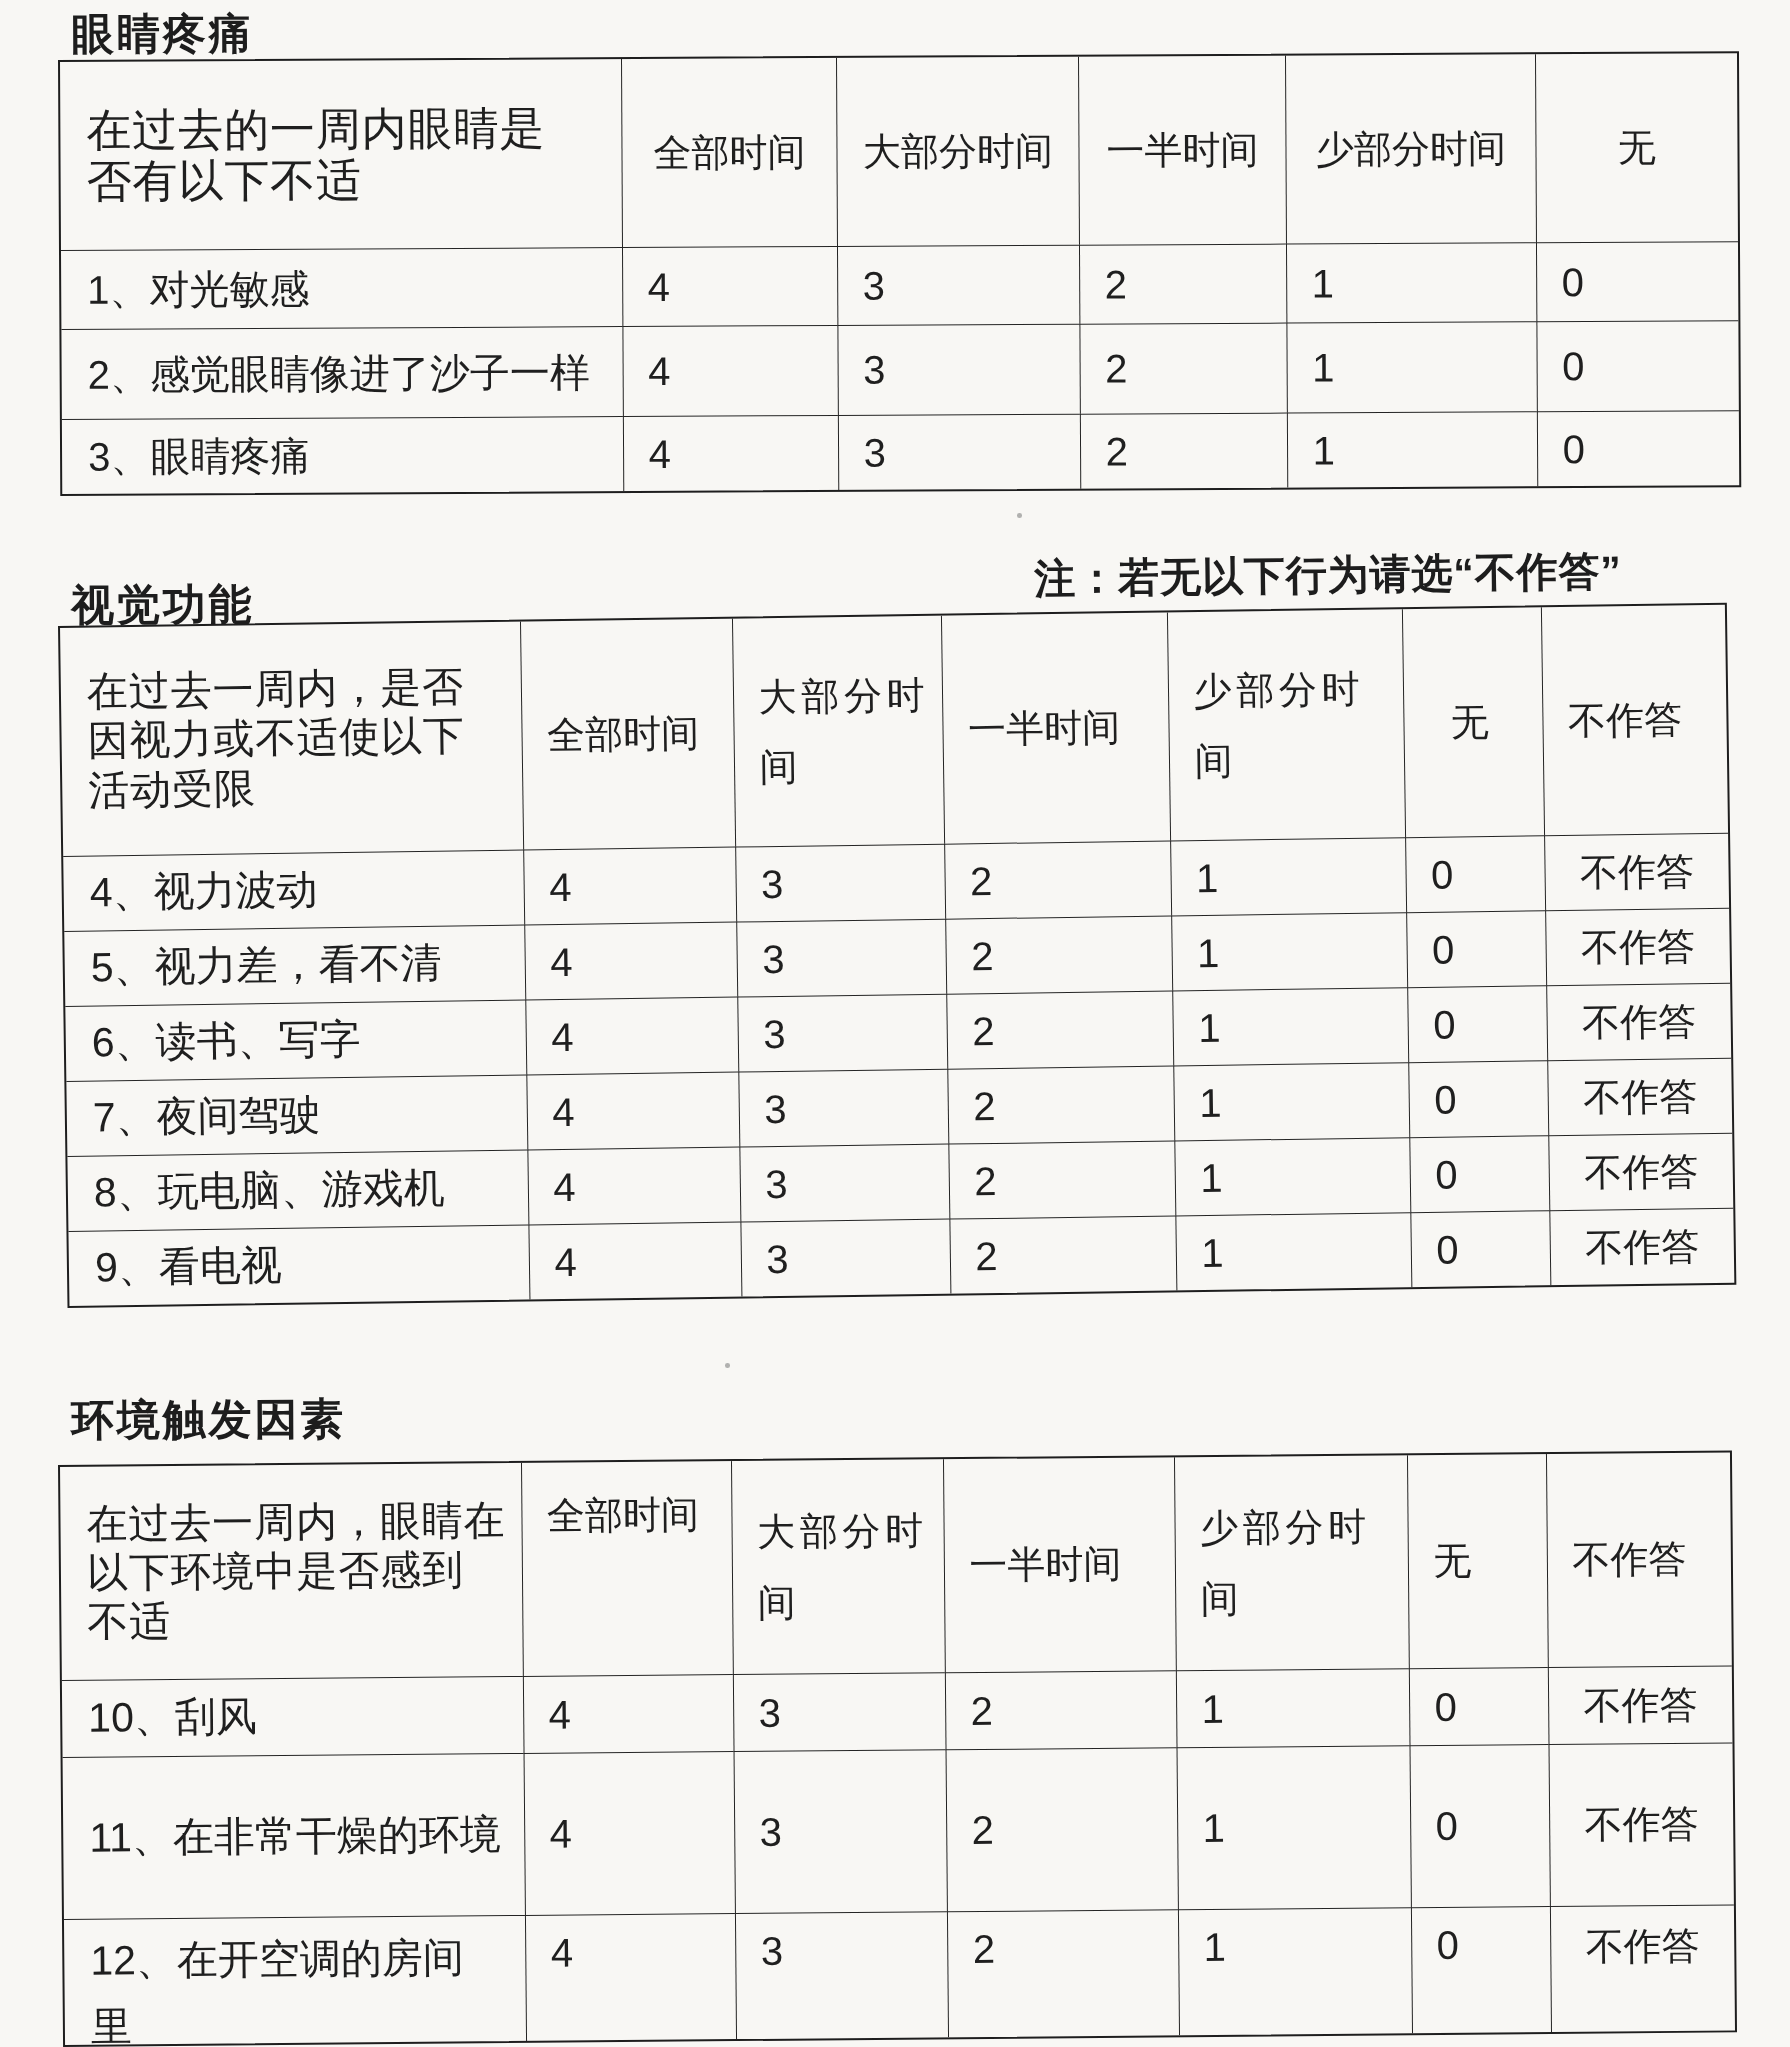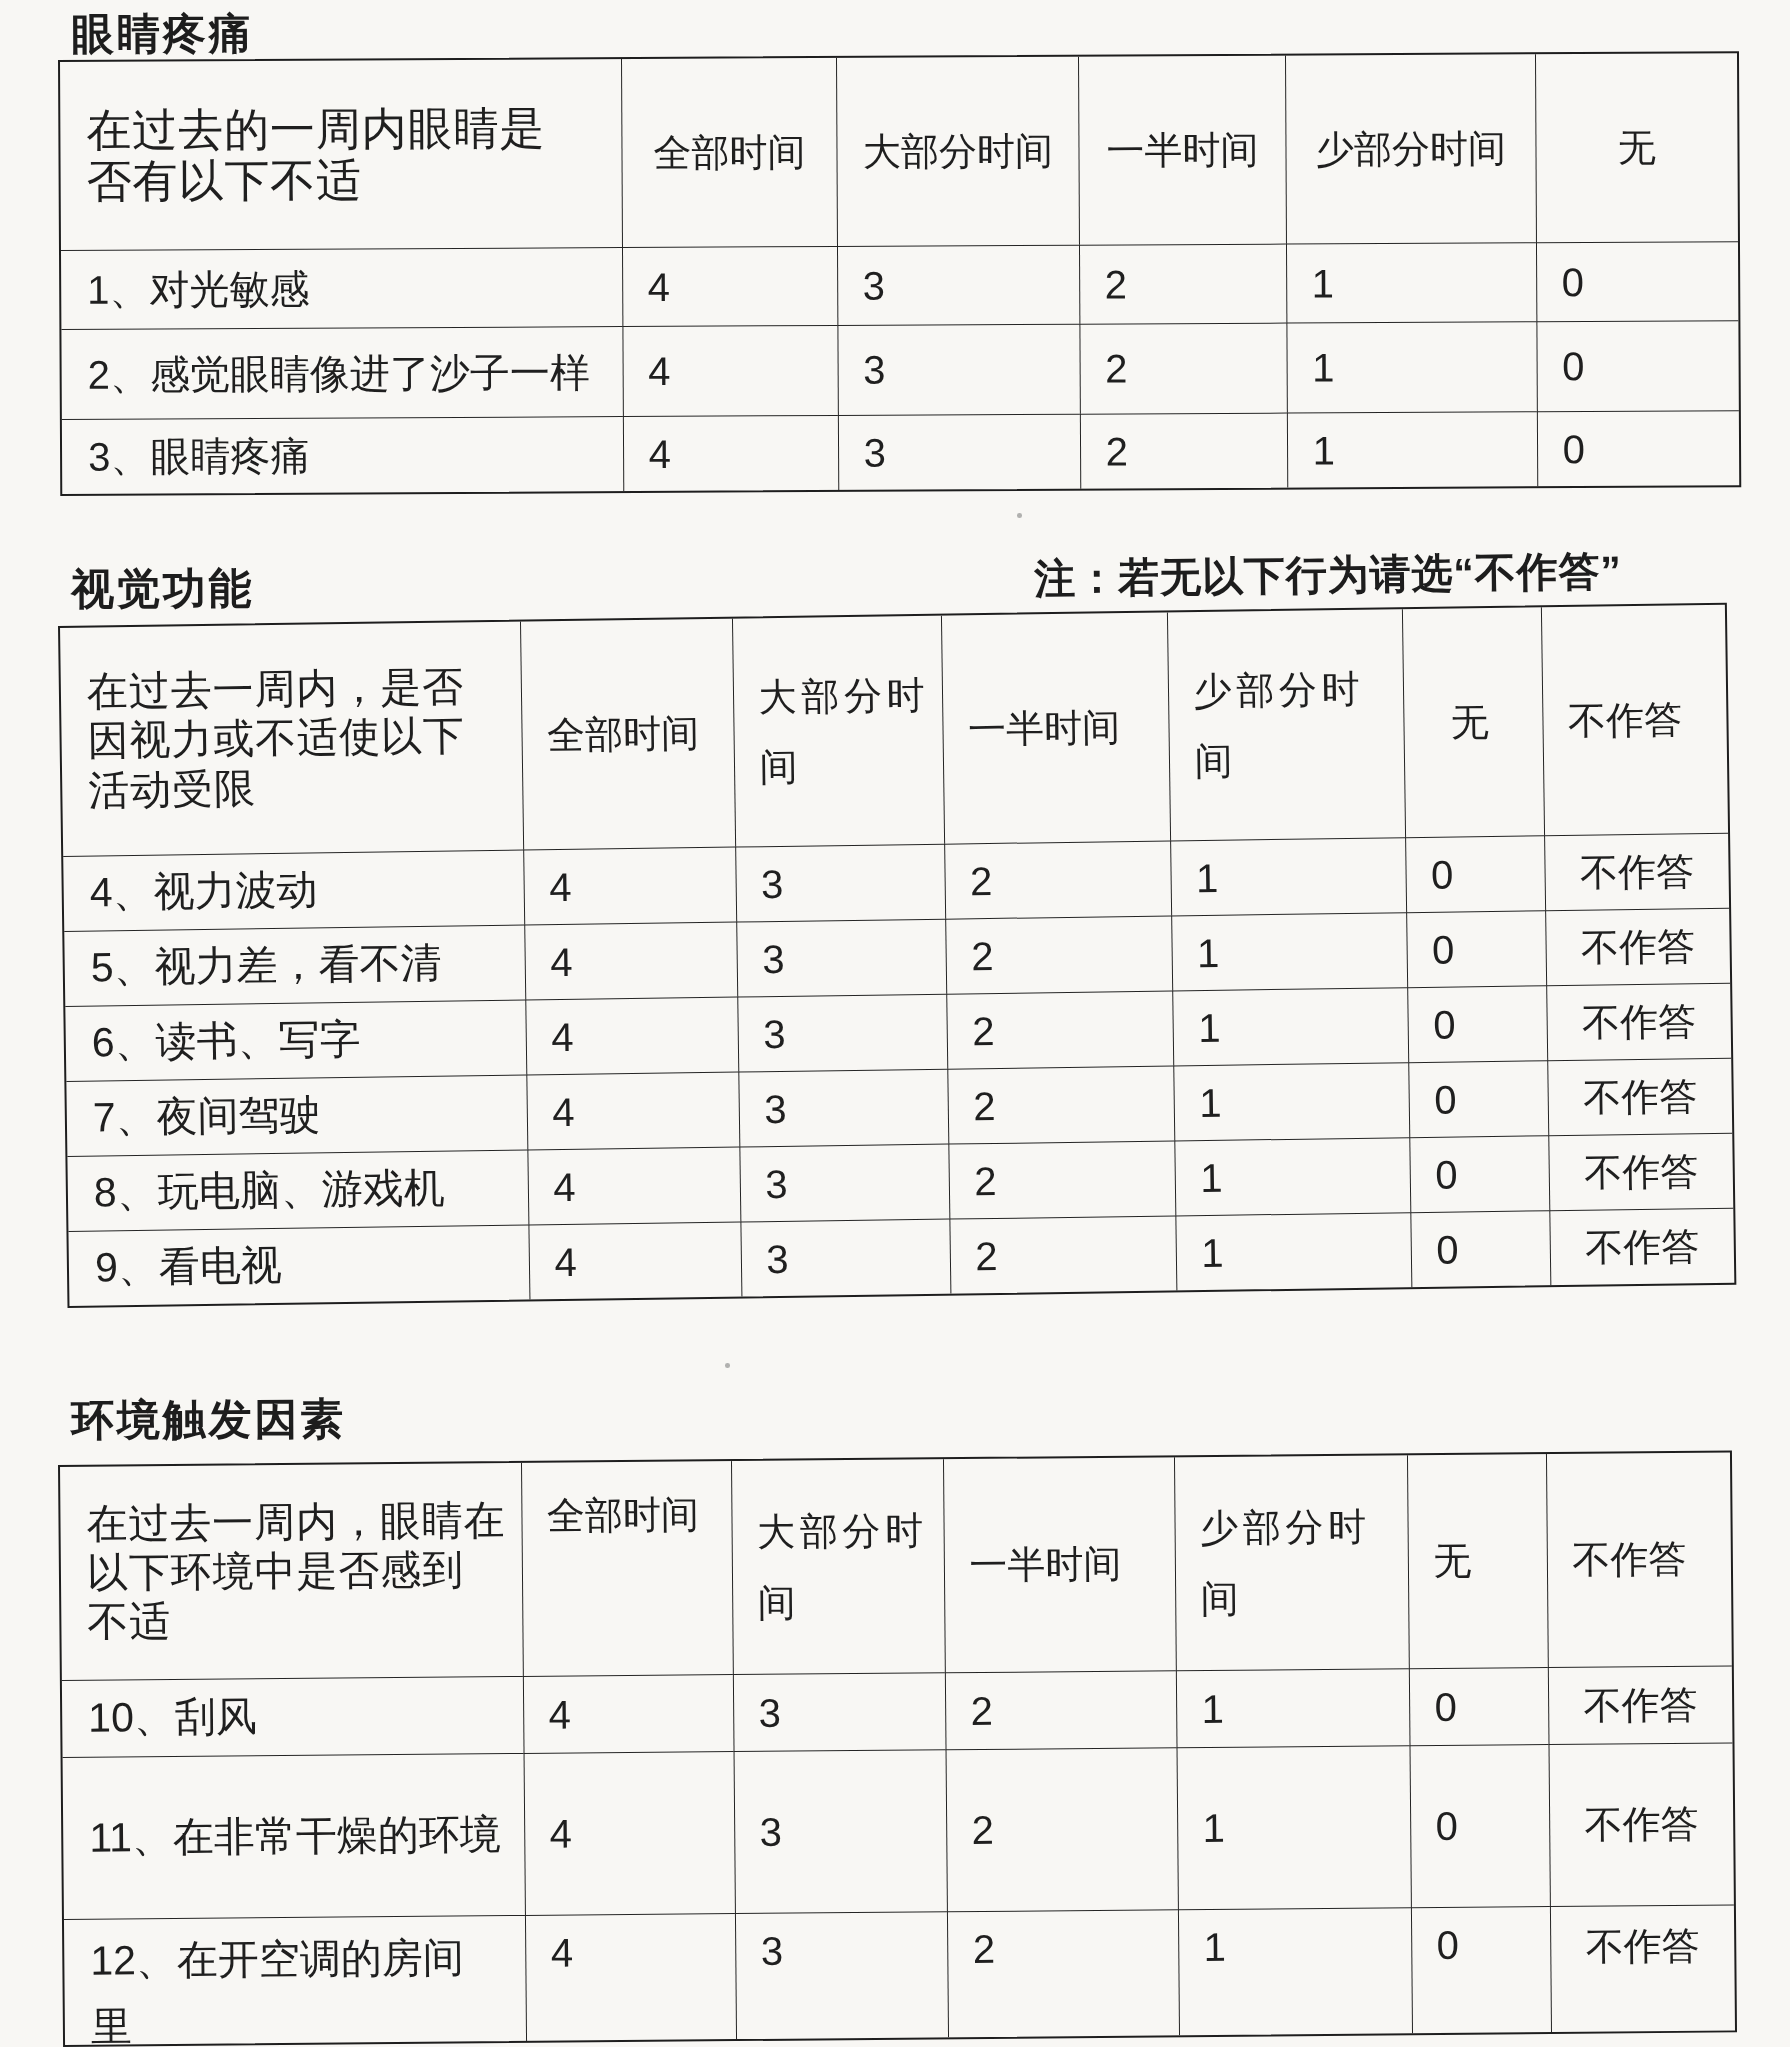--- a/index.html
+++ b/index.html
@@ -167,21 +167,21 @@
     <div class="cell td v">0</div>
 
     <div class="cell td q c0">3、眼睛疼痛</div>
     <div class="cell td v">4</div>
     <div class="cell td v">3</div>
     <div class="cell td v">2</div>
     <div class="cell td v">1</div>
     <div class="cell td v">0</div>
   </div>
 
-  <div class="sec-title" style="left:71px;top:561px;">视觉功能</div>
+  <div class="sec-title" style="left:71px;top:577px;">视觉功能</div>
   <div class="note" style="left:1034px;top:552px;">注：若无以下行为请选“不作答”</div>
 
   <div class="tbl tbl2" style="left:58px;top:626px;">
 
     <div class="cell th q c0 r0">在过去一周内，是否
 因视力或不适使以下
 活动受限</div>
     <div class="cell th r0">全部时间</div>
     <div class="cell th sp r0">大部分时间</div>
     <div class="cell th r0">一半时间</div>

